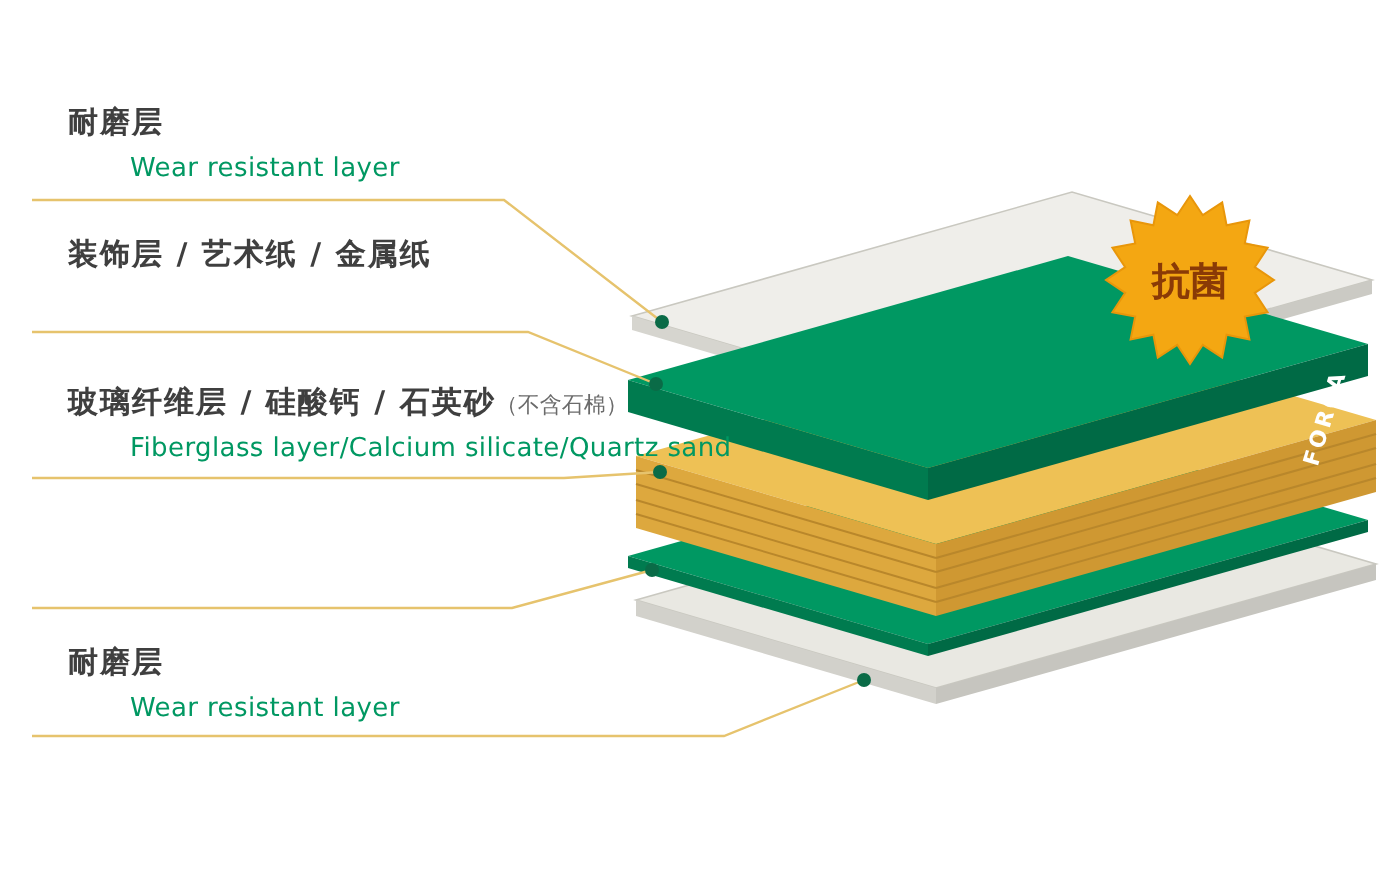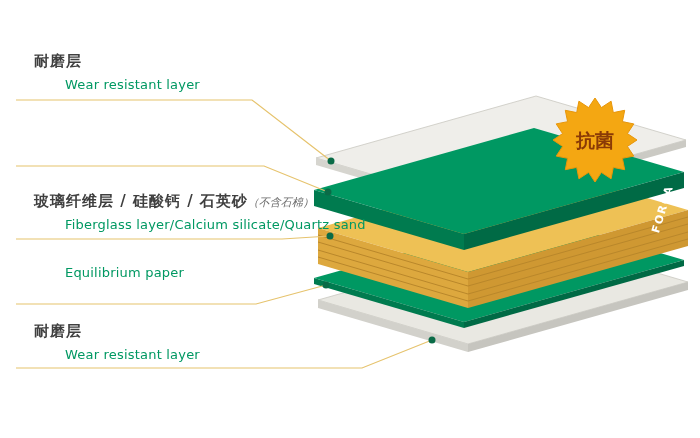--- a/index.html
+++ b/index.html
@@ -3,21 +3,21 @@
 <meta charset="utf-8">
 <style>
   html,body{margin:0;padding:0;background:#ffffff;}
   .canvas{
     position:relative;width:700px;height:438px;background:#ffffff;overflow:hidden;
     font-family:"DejaVu Sans","Liberation Sans",sans-serif;
   }
   .layers-svg{position:absolute;left:0;top:0;}
   .label-block{position:absolute;left:34px;}
   .zh{font-size:15px;font-weight:bold;color:#3f3f3f;letter-spacing:1px;line-height:1.2;}
-  .zh .note{font-size:11px;font-weight:normal;color:#6b6b6b;letter-spacing:0;font-style:italic;}
+  .zh .note{font-size:11px;font-weight:normal;color:#6b6b6b;letter-spacing:0;}
   .en{font-size:13px;color:#009862;margin-top:7px;letter-spacing:.2px;margin-left:31px;}
 </style>
 </head>
 <body>
 
 <div class="canvas">
 
   <svg class="layers-svg" width="700" height="438" viewBox="0 0 700 438">
 
     <g>
@@ -82,29 +82,29 @@
       <text x="595" y="147" font-family="DejaVu Sans, Liberation Sans, sans-serif" font-size="19" font-weight="bold" fill="#8a3a06" text-anchor="middle">抗菌</text>
     </g>
   </svg>
 
   <div class="label-block" style="top:52px">
     <div class="zh">耐磨层</div>
     <div class="en">Wear resistant layer</div>
   </div>
 
   <div class="label-block" style="top:118px">
+    <div class="zh">装饰层 / 艺术纸 / 金属纸</div>
   </div>
 
   <div class="label-block" style="top:192px">
     <div class="zh"><span>玻璃纤维层 / 硅酸钙 / 石英砂</span><span class="note">（不含石棉）</span></div>
     <div class="en">Fiberglass layer/Calcium silicate/Quartz sand</div>
   </div>
 
   <div class="label-block" style="top:258px">
-    <div class="en">Equilibrium paper</div>
   </div>
 
   <div class="label-block" style="top:322px">
     <div class="zh">耐磨层</div>
     <div class="en">Wear resistant layer</div>
   </div>
 
 </div>
 
 </body></html>

